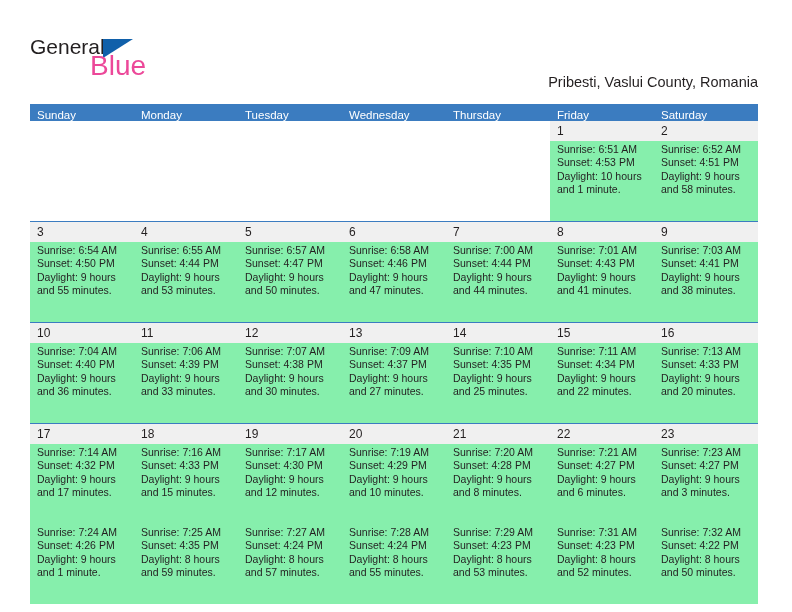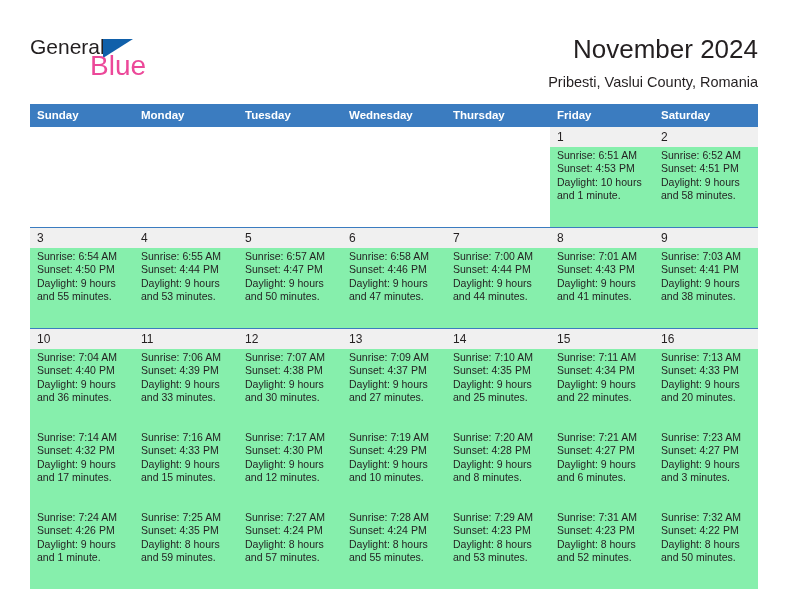--- a/index.html
+++ b/index.html
@@ -92,23 +92,23 @@
     width: 728px;
     border-collapse: collapse;
     table-layout: fixed;
   }
   .cal col { width: 104px; }
 
   .cal thead th {
     background: #3b7cc0;
     color: #ffffff;
     font-size: 11.5px;
-    font-weight: bold;
+    font-weight: normal;
     text-align: left;
-    padding: 5px 0 6px 7px;
+    padding: 5px 0 0 7px;
     height: 12px;
     border: 0;
   }
 
   .weekrow .daterow td {
     background: #f0f0f0;
     border-top: 1.6px solid #3b7cc0;
     padding: 3px 0 3px 7px;
     font-size: 12px;
     color: #231f20;
@@ -142,21 +142,20 @@
 <div class="page">
 
   <div class="top">
 
     <div class="logo">
       <span class="logo-general">General</span>
       <span class="logo-tri"></span>
       <span class="logo-blue">Blue</span>
     </div>
 
-    <div class="title">November 2024</div>
     <div class="subtitle">Pribesti, Vaslui County, Romania</div>
   </div>
 
   <table class="cal">
     <colgroup>
       <col>
         <col>
         <col>
         <col>
         <col>
@@ -312,20 +311,29 @@
         <td>
           <div class="line">Sunrise: 7:13 AM</div>
           <div class="line">Sunset: 4:33 PM</div>
           <div class="line">Daylight: 9 hours</div>
           <div class="line">and 20 minutes.</div>
         </td>
       </tr>
     </tbody>
 
     <tbody class="weekrow">
+      <tr class="daterow">
+        <td>17</td>
+        <td>18</td>
+        <td>19</td>
+        <td>20</td>
+        <td>21</td>
+        <td>22</td>
+        <td>23</td>
+      </tr>
       <tr class="bodyrow">
         <td>
           <div class="line">Sunrise: 7:14 AM</div>
           <div class="line">Sunset: 4:32 PM</div>
           <div class="line">Daylight: 9 hours</div>
           <div class="line">and 17 minutes.</div>
         </td>
         <td>
           <div class="line">Sunrise: 7:16 AM</div>
           <div class="line">Sunset: 4:33 PM</div>

